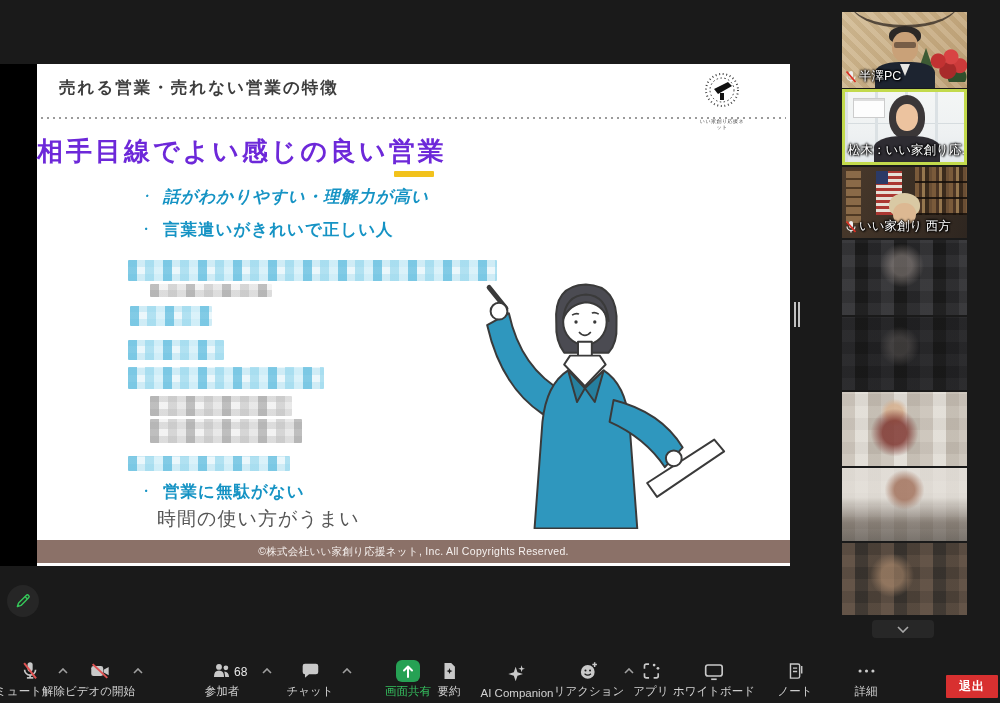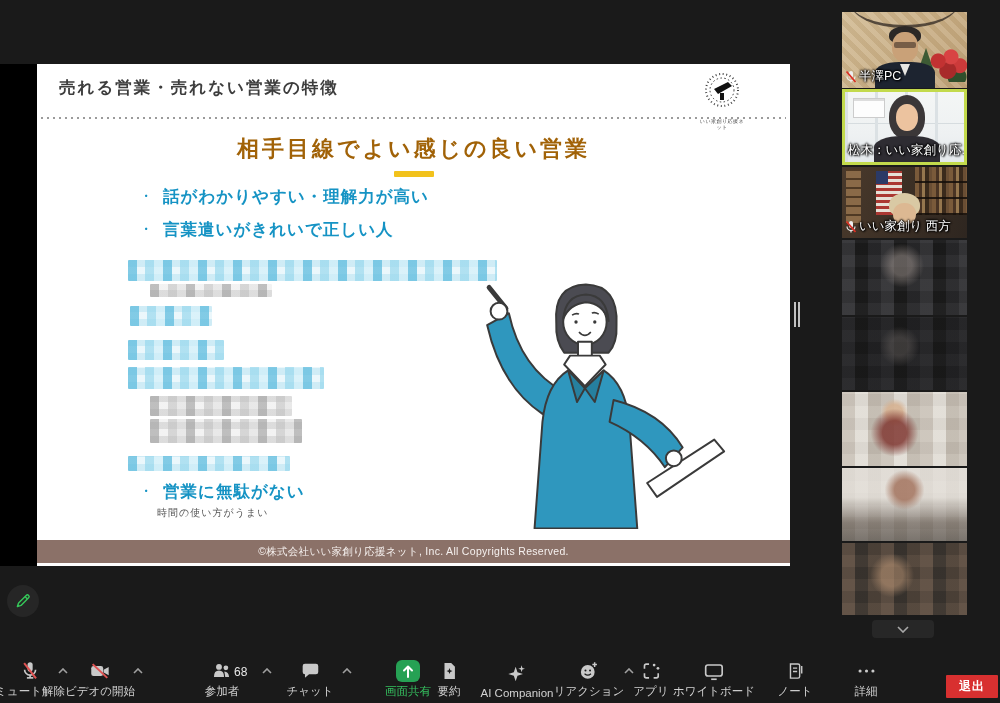--- a/index.html
+++ b/index.html
@@ -12,28 +12,28 @@
   .slide { position:absolute; left:37px; top:0; width:753px; height:502px; background:#fff; }
 
   .slide-title { position:absolute; left:22px; top:13px; font-size:16.5px; font-weight:bold;
                  color:#3d3d3d; letter-spacing:2px; }
   .slide-logo { position:absolute; right:44px; top:7px; width:48px; height:52px; text-align:center; }
   .slide-logo .emblem { width:42px; height:42px; margin:0 auto; }
   .slide-logo .cap { font-size:5px; color:#444; letter-spacing:.5px; margin-top:1px; }
   .dotted-rule { position:absolute; left:4px; right:4px; top:53px; height:2px;
                  background:repeating-linear-gradient(90deg,#9b9b9b 0 2px,transparent 2px 6px); }
 
-  .slide-heading { position:absolute; left:0; right:0; top:70px; text-align:center;
-                   font-size:22px; font-weight:bold; color:#a16207; letter-spacing:3px; }
+  .slide-heading { position:absolute; left:0; right:0; top:70px; text-align:left;
+                   font-size:26px; font-weight:bold; color:#6d28d9; letter-spacing:3px; }
   .heading-accent { position:absolute; left:50%; top:107px; width:40px; height:6px;
                     margin-left:-20px; border-radius:1px; }
 
   .bullet { position:absolute; font-size:16.5px; font-weight:bold; color:#1593c4; letter-spacing:1px; }
   .bullet .dot { font-size:12px; margin-right:10px; vertical-align:2px; }
-  .bullet-sub { position:absolute; font-size:10px; color:#555; letter-spacing:1px; }
+  .bullet-sub { position:absolute; font-size:19px; color:#555; letter-spacing:1px; }
 
   
   .bb { position:absolute; border-radius:1px; }
   .bb.blue { background-color:#dcf0f7;
     background-image:
       repeating-linear-gradient(90deg, rgba(104,192,224,.8) 0 9px, rgba(255,255,255,.15) 9px 17px,
         rgba(158,218,238,.75) 17px 26px, rgba(212,240,249,.7) 26px 35px),
       repeating-linear-gradient(0deg, rgba(182,227,243,.55) 0 7px, rgba(240,250,253,.6) 7px 14px); }
   .bb.gray { background-color:#e9e9e9;
     background-image:
@@ -187,21 +187,21 @@
           <rect x="19" y="22" width="4" height="7" fill="#111"></rect>
         </svg>
         <div class="cap">いい家創り応援ネット</div>
       </div>
 
       <div class="dotted-rule"></div>
 
       <div class="slide-heading">相手目線でよい感じの良い営業</div>
       <div class="heading-accent" style="background:#f2c21c"></div>
 
-      <div class="bullet" style="left:103px; top:122px;">
+      <div class="bullet" style="left:103px; top:122px;font-style:italic;">
         <span class="dot">・</span><span>話がわかりやすい・理解力が高い</span>
       </div>
       <div class="bullet" style="left:103px; top:155px;">
         <span class="dot">・</span><span>言葉遣いがきれいで正しい人</span>
       </div>
 
       <div class="bb blue" style="left:91px;  top:196px; width:369px; height:21px;"></div>
       <div class="bb gray" style="left:113px; top:220px; width:122px; height:13px;"></div>
       <div class="bb blue" style="left:93px;  top:242px; width:82px;  height:20px;"></div>
       <div class="bb blue" style="left:91px;  top:276px; width:96px;  height:20px;"></div>

